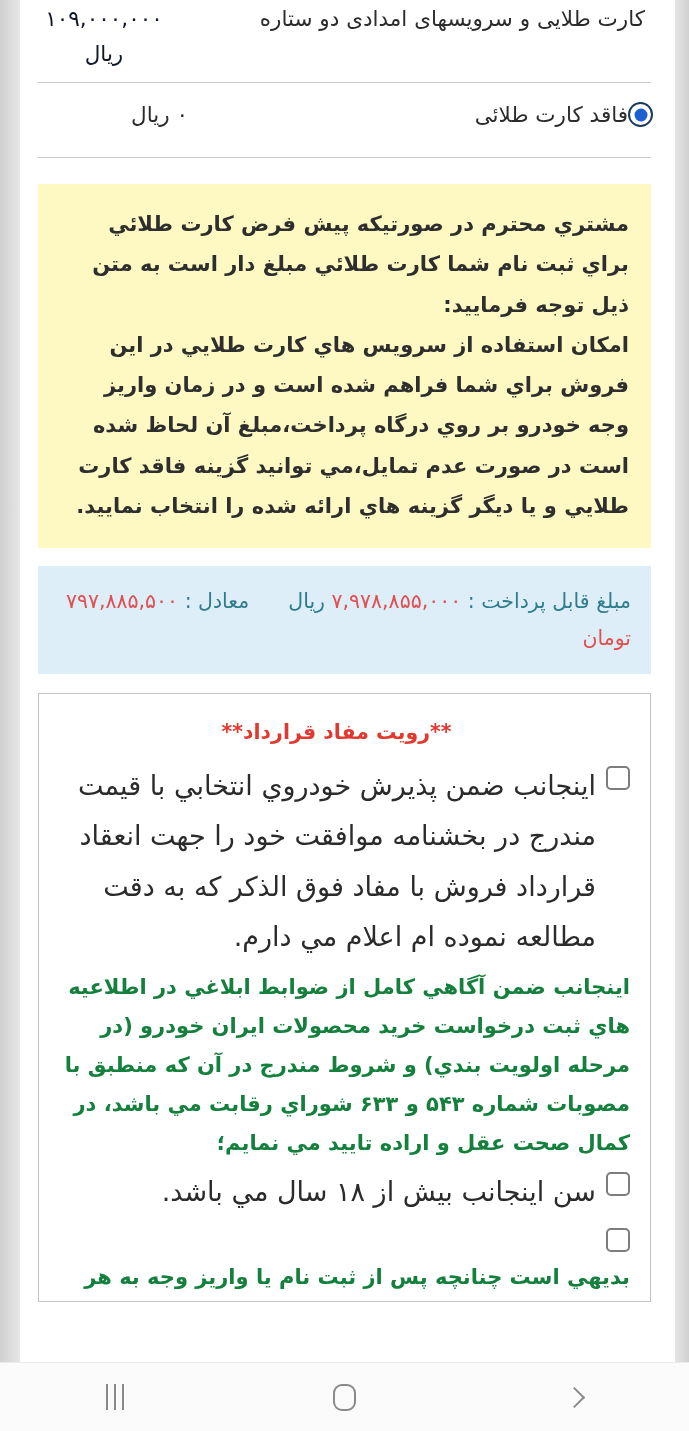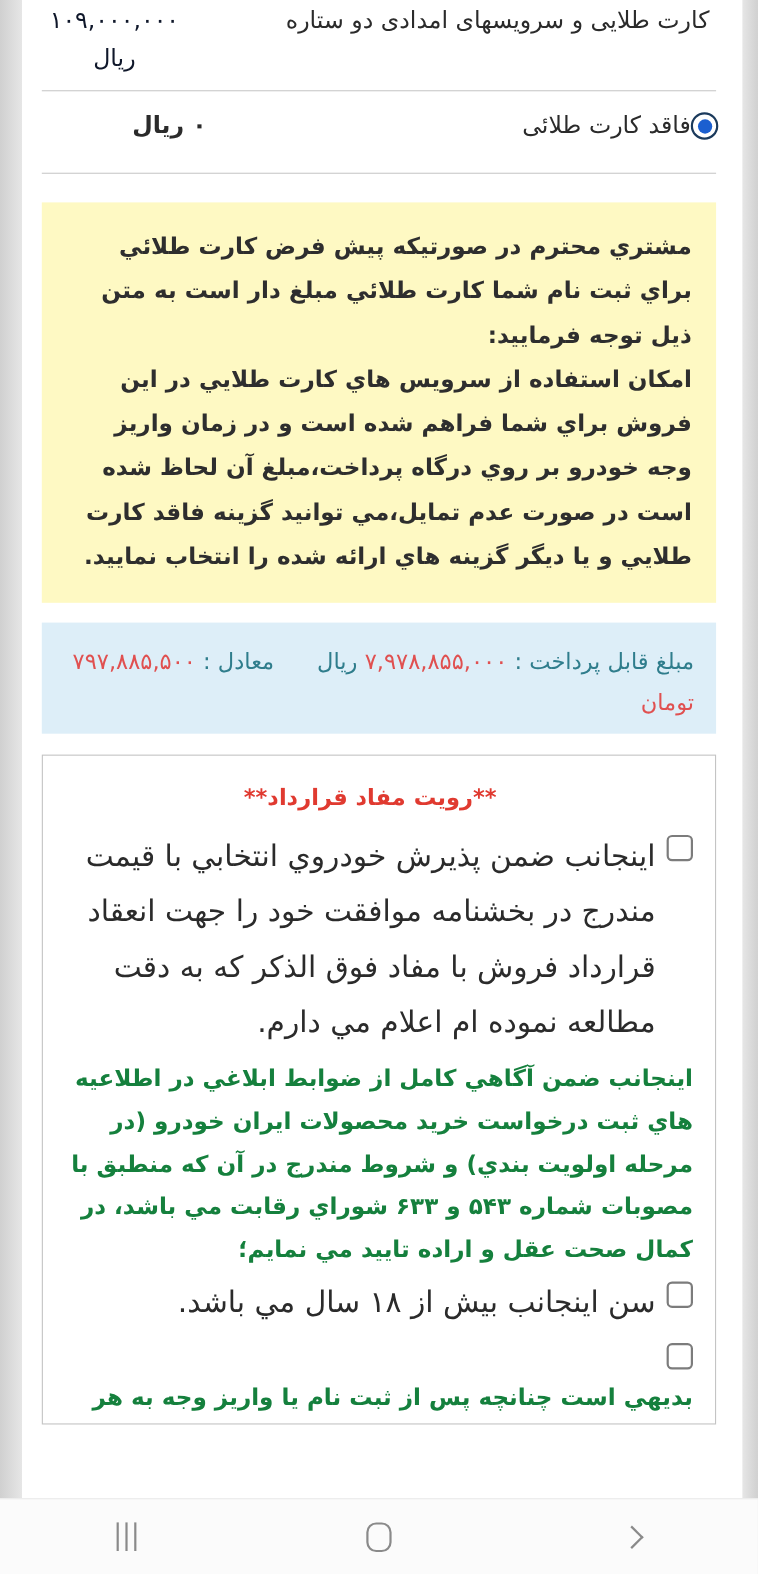--- a/index.html
+++ b/index.html
@@ -116,42 +116,41 @@
     font-size: 21.5px;
     color: #2b2b2b;
     line-height: 1.5;
   }
   .opt-amount {
     flex: 0 0 auto;
     width: 182px;
     font-size: 21.5px;
     color: #2b2b2b;
     padding-right: 14px;
-    font-weight: bold;
   }
 
   
   .notice {
     margin: 26px 10px 0 18px;
     background: #fef9c3;
     padding: 20px 22px 22px 22px;
   }
   .notice p {
     font-size: 21px;
     font-weight: bold;
     color: #2e2e2e;
     line-height: 1.92;
     text-align: right;
   }
 
   
   .payable {
     margin: 18px 10px 0 18px;
     background: #ddeef8;
-    padding: 17px 20px 11px 20px;
+    padding: 17px 20px 18px 20px;
     font-size: 20.5px;
     line-height: 1.78;
     text-align: right;
   }
   .payable .tlabel { color: #2f7d8c; }
   .payable .tval   { color: #e05050; }
   .payable .spacer { display: inline-block; width: 26px; }
 
   
   .contract {

